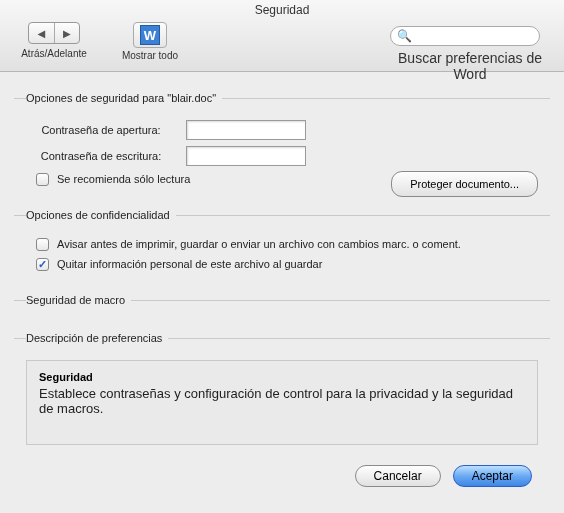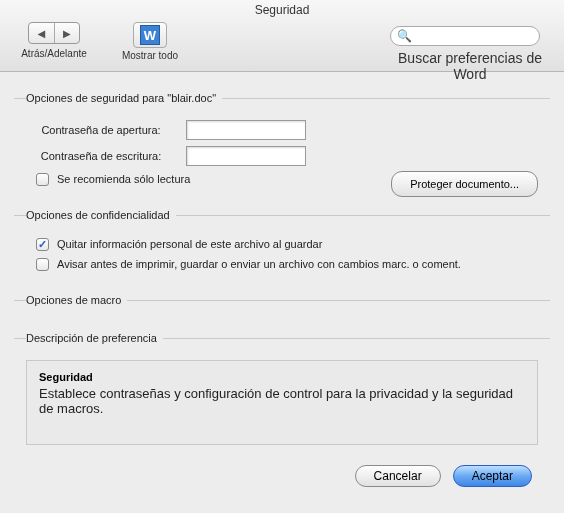--- a/index.html
+++ b/index.html
@@ -195,37 +195,37 @@
       <div class="chk"></div>
       <div class="chk-lbl">Se recomienda sólo lectura</div>
       <div class="protect-btn">Proteger documento...</div>
     </div>
   </fieldset>
 
   <fieldset>
     <legend>Opciones de confidencialidad</legend>
 
     <div class="chk-row">
+      <div class="chk"></div>
+      <div class="chk-lbl">Avisar antes de imprimir, guardar o enviar un archivo con cambios marc. o coment.</div>
+    </div>
+
+    <div class="chk-row">
       <div class="chk checked"></div>
       <div class="chk-lbl">Quitar información personal de este archivo al guardar</div>
     </div>
-
-    <div class="chk-row">
-      <div class="chk"></div>
-      <div class="chk-lbl">Avisar antes de imprimir, guardar o enviar un archivo con cambios marc. o coment.</div>
-    </div>
-  </fieldset>
-
-  <fieldset>
-    <legend>Opciones de macro</legend>
-
-  </fieldset>
-
-  <fieldset>
-    <legend>Descripción de preferencia</legend>
+  </fieldset>
+
+  <fieldset>
+    <legend>Seguridad de macro</legend>
+
+  </fieldset>
+
+  <fieldset>
+    <legend>Descripción de preferencias</legend>
     <div class="desc-box">
       <div class="desc-title">Seguridad</div>
       <div class="desc-body">Establece contraseñas y configuración de control para la privacidad y la seguridad de macros.</div>
     </div>
   </fieldset>
 
   <div class="footer">
     <div class="btn">Cancelar</div>
     <div class="btn btn-primary">Aceptar</div>
   </div>

